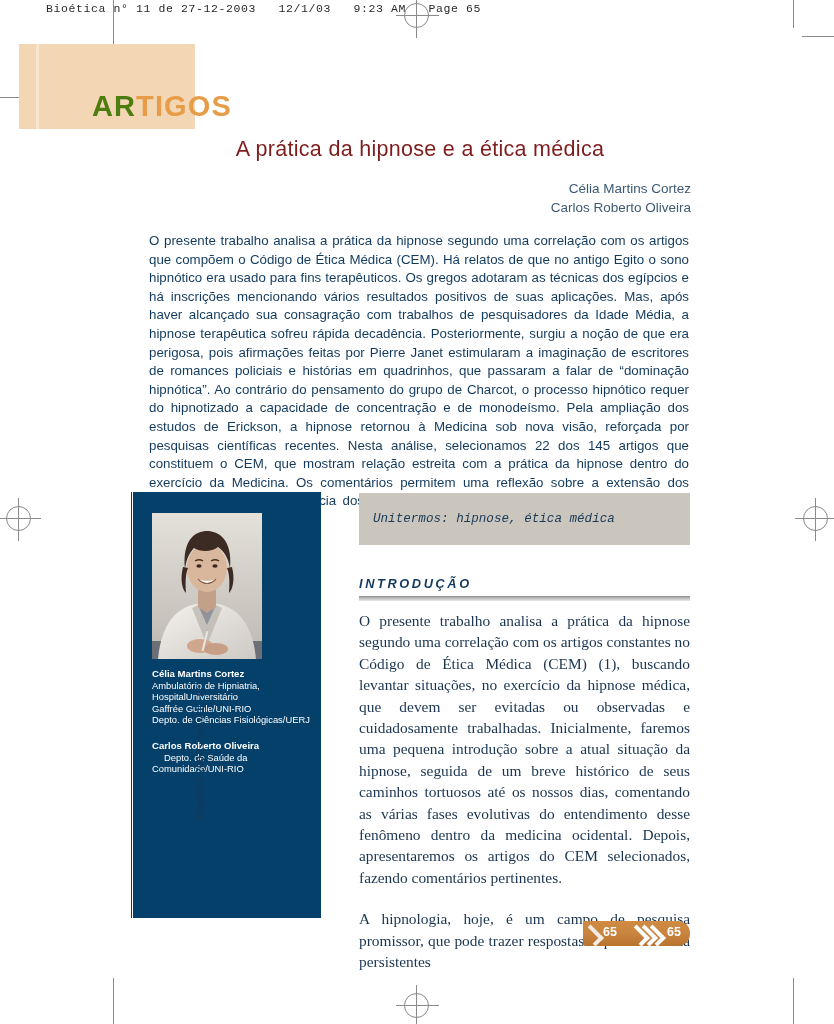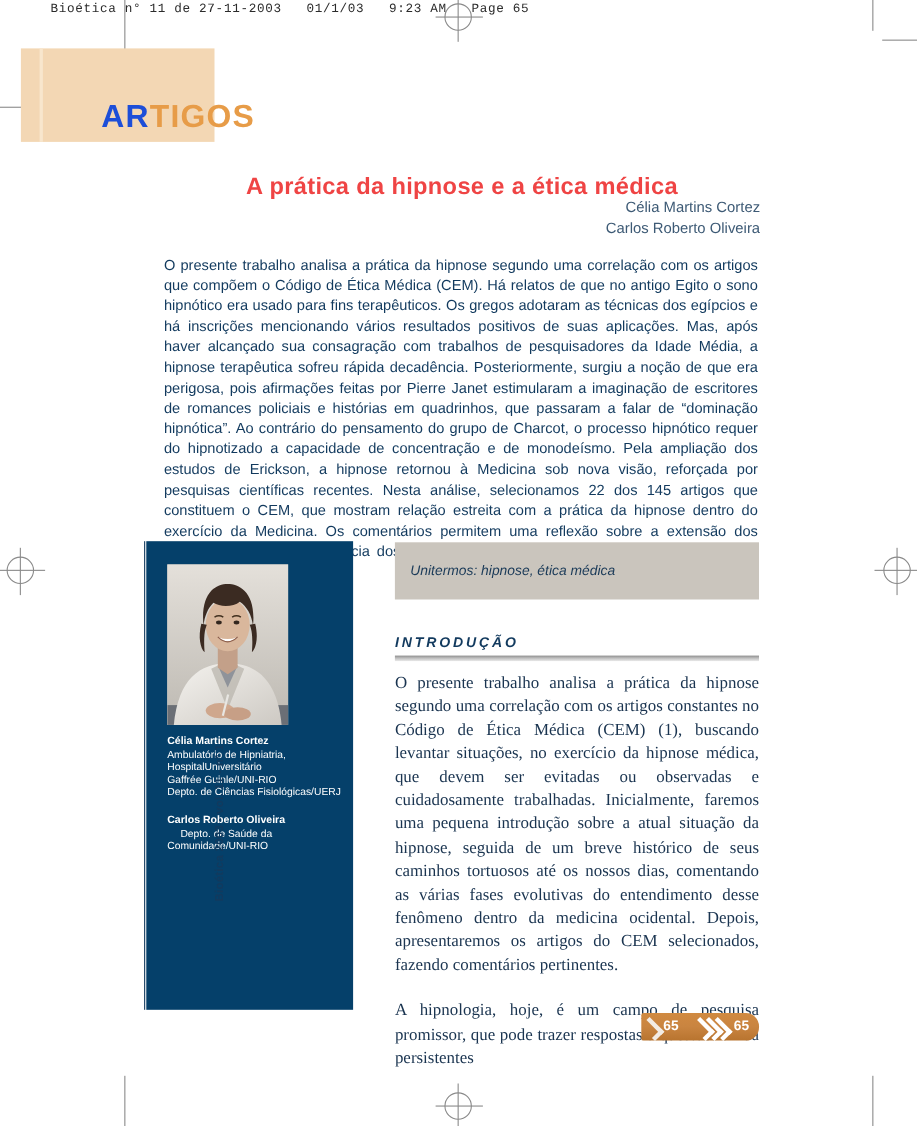--- a/index.html
+++ b/index.html
@@ -72,33 +72,33 @@
   .artigos-word {
     position: absolute;
     left: 92px;
     top: 92px;
     font-size: 29px;
     font-weight: bold;
     letter-spacing: 1.1px;
     line-height: 1;
     font-family: "Liberation Sans", sans-serif;
   }
-  .artigos-word .ar { color: #1d4ed8; }
+  .artigos-word .ar { color: #4d7c0f; }
   .artigos-word .tigos { color: #e79c48; margin-top: 47px; }
 
   
   .title {
     position: absolute;
     left: 150px;
-    top: 157px;
+    top: 137px;
     width: 540px;
     text-align: center;
     font-size: 21.5px;
-    font-weight: bold;
-    color: #ef4444;
+    font-weight: normal;
+    color: #7f1d1d;
     letter-spacing: 0.3px;
   }
   .byline {
     position: absolute;
     right: 143px;
     top: 179px;
     width: 420px;
     text-align: right;
     font-size: 13.5px;
     color: #3d5a75;
@@ -184,21 +184,21 @@
     left: 359px;
     top: 493px;
     width: 331px;
     height: 52px;
     background: #cac5bd;
   }
   .keywords-text {
     position: absolute;
     left: 373px;
     top: 512px;
-    font-family: Liberation Sans, sans-serif;
+    font-family: Liberation Mono, monospace;
     font-style: italic;
     font-size: 12.6px;
     color: #1a3a58;
   }
 
   .section-head {
     position: absolute;
     left: 359px;
     top: 576px;
     font-size: 12.8px;
@@ -274,21 +274,21 @@
 <div class="mark crop-v" style="left:793px; top:0; height:28px;"></div>
 <div class="mark crop-h" style="left:802px; top:36px; width:32px;"></div>
 <div class="mark crop-v" style="left:113px; top:978px; height:46px;"></div>
 <div class="mark crop-v" style="left:793px; top:978px; height:46px;"></div>
 
 <div class="reg" style="left:6px; top:506px;"></div>
 <div class="reg" style="left:803px; top:506px;"></div>
 <div class="reg" style="left:404px; top:3px;"></div>
 <div class="reg" style="left:404px; top:993px;"></div>
 
-<div class="slug">Bioética n° 11 de 27-11-2003   01/1/03   9:23 AM   Page 65</div>
+<div class="slug">Bioética n° 11 de 27-12-2003   12/1/03   9:23 AM   Page 65</div>
 
 <div class="artigos-box"></div>
 <div class="artigos-stripe"></div>
 <div class="artigos-word">
   <span class="ar">AR</span><span class="tigos">TIGOS</span>
 </div>
 
 <h1 class="title" style="margin:0;">A prática da hipnose e a ética médica</h1>
 
 <div class="byline">

